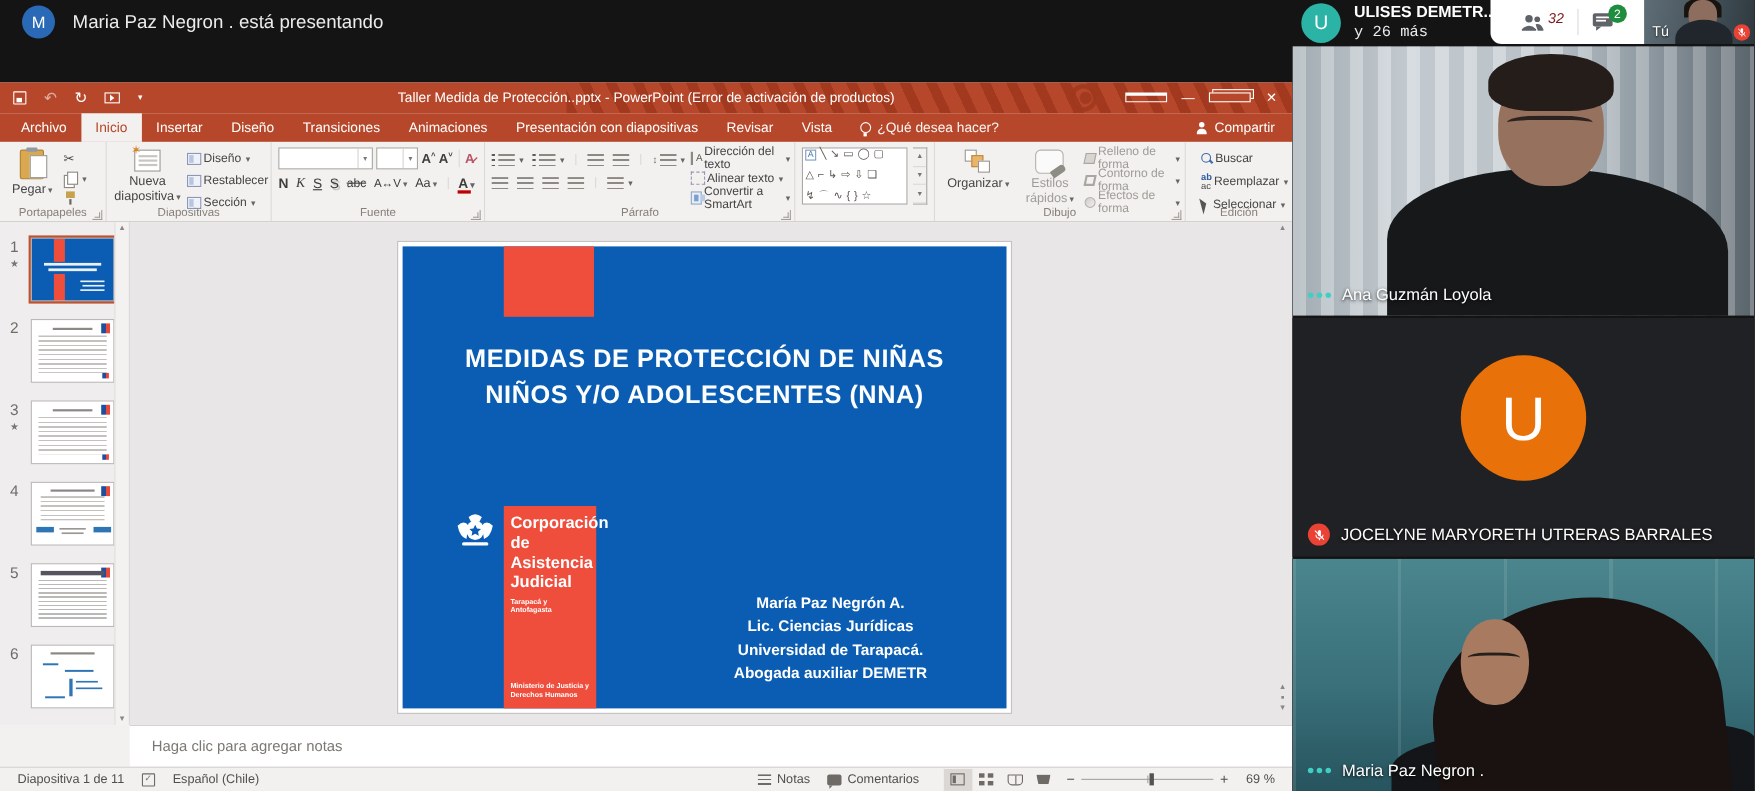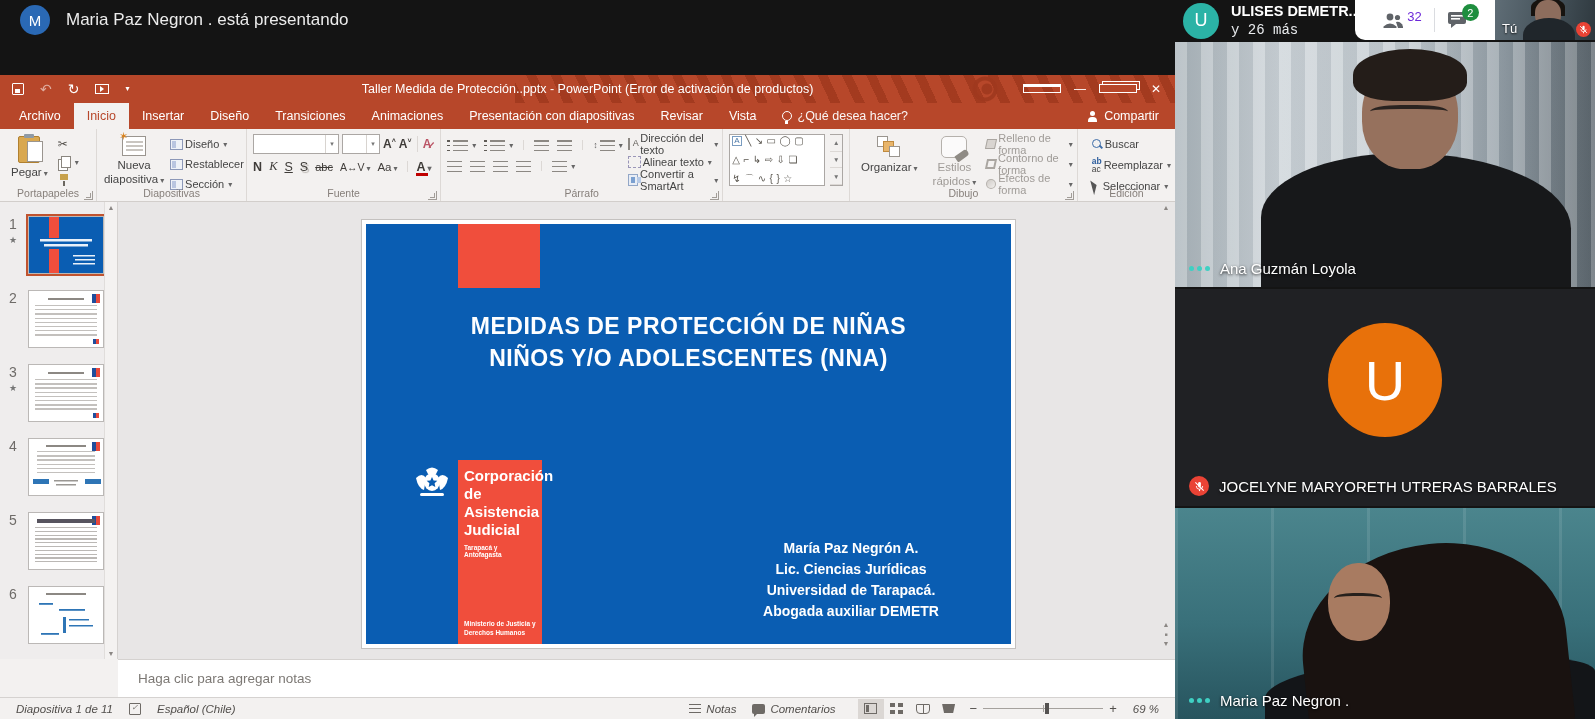--- a/index.html
+++ b/index.html
@@ -13,21 +13,21 @@
   .presenting-text { color:#ececec; font-size:17px; }
 
   
   #tiles { position:absolute; left:1175px; top:0; width:420px; height:719px; background:#141414; }
   .presenter-chip { position:absolute; left:8px; top:2px; display:flex; align-items:center; gap:12px; }
   .avatar-u-sm { width:36px; height:36px; border-radius:50%; background:#2bb3a6; color:#fff; font-size:18px; display:flex; align-items:center; justify-content:center; }
   .chip-name { color:#fff; font-size:14.5px; font-weight:bold; line-height:1.3; }
   .chip-sub { color:#e8eaed; font-size:14px; font-weight:normal;font-family:Liberation Mono, monospace; }
   .controls-panel { position:absolute; left:180px; top:0; width:140px; height:40px; background:#fff; border-radius:0 0 0 10px; display:flex; align-items:center; justify-content:center; gap:0; }
   .cp-item { display:flex; align-items:flex-start; gap:2px; padding:0 12px; position:relative; }
-  .cp-count { font-size:13px; color:#6d28d9; margin-top:-2px; }
+  .cp-count { font-size:13px; color:#7f1d1d; margin-top:-2px;font-style:italic; }
   .cp-div { width:1px; height:24px; background:#dadce0; }
   .chat-badge { position:absolute; top:-7px; right:2px; width:17px; height:17px; border-radius:50%; background:#1e8e3e; color:#fff; font-size:11px; display:flex; align-items:center; justify-content:center; }
   .self-tile { position:absolute; left:320px; top:0; width:100px; height:40px; overflow:hidden; background:linear-gradient(100deg,#5f6d76,#45525a 55%,#2e383e); }
   .self-tile .blob { position:absolute; left:28px; bottom:-12px; width:52px; height:34px; background:#20262b; border-radius:50% 50% 0 0; }
   .self-tile .head { position:absolute; left:40px; bottom:12px; width:26px; height:28px; background:#8d6d5d; border-radius:45%; }
   .self-tile .hair { position:absolute; left:36px; bottom:24px; width:34px; height:18px; background:#17130f; border-radius:50% 50% 0 0; }
   .self-label { position:absolute; left:7px; bottom:4px; color:#fff; font-size:13px; text-shadow:0 1px 2px rgba(0,0,0,.9);margin-top:48px; }
   .mic-red { width:20px; height:20px; border-radius:50%; background:#ea4335; display:flex; align-items:center; justify-content:center; flex:none; }
   .mic-red.sm { width:15px; height:15px; position:absolute; right:4px; bottom:3px; }
 
@@ -192,36 +192,36 @@
       linear-gradient(#2e75b6,#2e75b6) 10px 16px/14px 1.8px no-repeat,
       linear-gradient(#2e75b6,#2e75b6) 30px 22px/26px 1.8px no-repeat,
       linear-gradient(#2e75b6,#2e75b6) 34px 30px/3px 16px no-repeat,
       linear-gradient(#2e75b6,#2e75b6) 40px 32px/20px 1.5px no-repeat,
       linear-gradient(#2e75b6,#2e75b6) 40px 38px/24px 1.5px no-repeat,
       linear-gradient(#2e75b6,#2e75b6) 12px 46px/18px 1.8px no-repeat,
       #fff; }
   .tscroll { position:absolute; right:0; top:0; bottom:0; width:13px; background:#f4f2f1; border-left:1px solid #e0dddb; display:flex; flex-direction:column; justify-content:space-between; align-items:center; padding:2px 0; font-size:7px; color:#8b8784; }
 
   .editor { position:relative; flex:1; background:#e8e6e6; }
-  .slide { position:absolute; left:244px; top:18px; width:653px; height:428px; background:#fff; box-shadow:0 0 0 1px #c4c1bf; }
+  .slide { position:absolute; left:244px; top:18px; width:557px; height:428px; background:#fff; box-shadow:0 0 0 1px #c4c1bf; }
   .slide-blue { position:absolute; inset:4px 4px 4px 4px; background:#0a5db2; }
   .red-stripe { position:absolute; left:92px; top:0; width:82px; height:64px; background:#f04e3c; }
   .slide-title { position:absolute; left:40px; right:40px; top:86px; text-align:center; color:#fdfeff; font-weight:bold; font-size:23px; line-height:1.4; letter-spacing:.5px; }
   .red-box { position:absolute; left:92px; top:236px; width:84px; bottom:0; background:#f04e3c; color:#fff; padding:7px 6px; }
   .org-name { font-weight:bold; font-size:15px; line-height:1.2; }
   .org-region { font-weight:bold; font-size:6.5px; margin-top:5px; }
   .ministry { position:absolute; left:6px; right:4px; bottom:7px; font-weight:bold; font-size:6.5px; line-height:1.4; }
   .coat { position:absolute; left:44px; top:240px; width:44px; height:40px; }
   .authors { position:absolute; right:26px; top:314px; width:268px; text-align:center; color:#fff; font-weight:bold; font-size:14px; line-height:1.5; }
   .escroll { position:absolute; right:2px; top:2px; bottom:10px; width:14px; display:flex; flex-direction:column; font-size:7px; color:#8b8784; }
   .escroll .etop { text-align:center; } .escroll .ebot { margin-top:auto; text-align:center; line-height:1.6; }
 
   .notes { height:38px; margin-left:118px; background:#fff; border-top:1px solid #d5d2d0; display:flex; align-items:center; padding-left:20px; color:#7c7874; font-size:13.5px; }
   .statusbar { height:22px; background:#f3f1f0; border-top:1px solid #d5d2d0; display:flex; align-items:center; font-size:11.5px; color:#514e4b; padding:0 8px; }
-  .sb-item { display:flex; align-items:center; gap:5px; padding:0 8px;font-style:italic; }
+  .sb-item { display:flex; align-items:center; gap:5px; padding:0 8px; }
   .sb-right { margin-left:auto; display:flex; align-items:center;text-align:right; }
   .ic-spell { width:12px; height:12px; border:1px solid #6e6a66; border-radius:1px; position:relative; }
   .ic-spell::after { content:"✓"; position:absolute; left:1.5px; top:-1px; font-size:8px; color:#6e6a66; }
   .ic-notes-s { width:12px; height:10px; background:repeating-linear-gradient(#6e6a66 0 1.3px, transparent 1.3px 4px); }
   .ic-comment { width:13px; height:10px; background:#6e6a66; border-radius:2px; position:relative; }
   .ic-comment::after { content:""; position:absolute; left:2px; bottom:-3px; border-left:3px solid #6e6a66; border-bottom:3px solid transparent; }
   .viewbtn { width:26px; height:20px; display:flex; align-items:center; justify-content:center; }
   .viewbtn.active { background:#dbd7d4; }
   .ic-vnormal { width:13px; height:11px; border:1px solid #6e6a66; position:relative; }
   .ic-vnormal::after { content:""; position:absolute; left:1px; top:1px; width:3px; height:7px; background:#6e6a66; }

